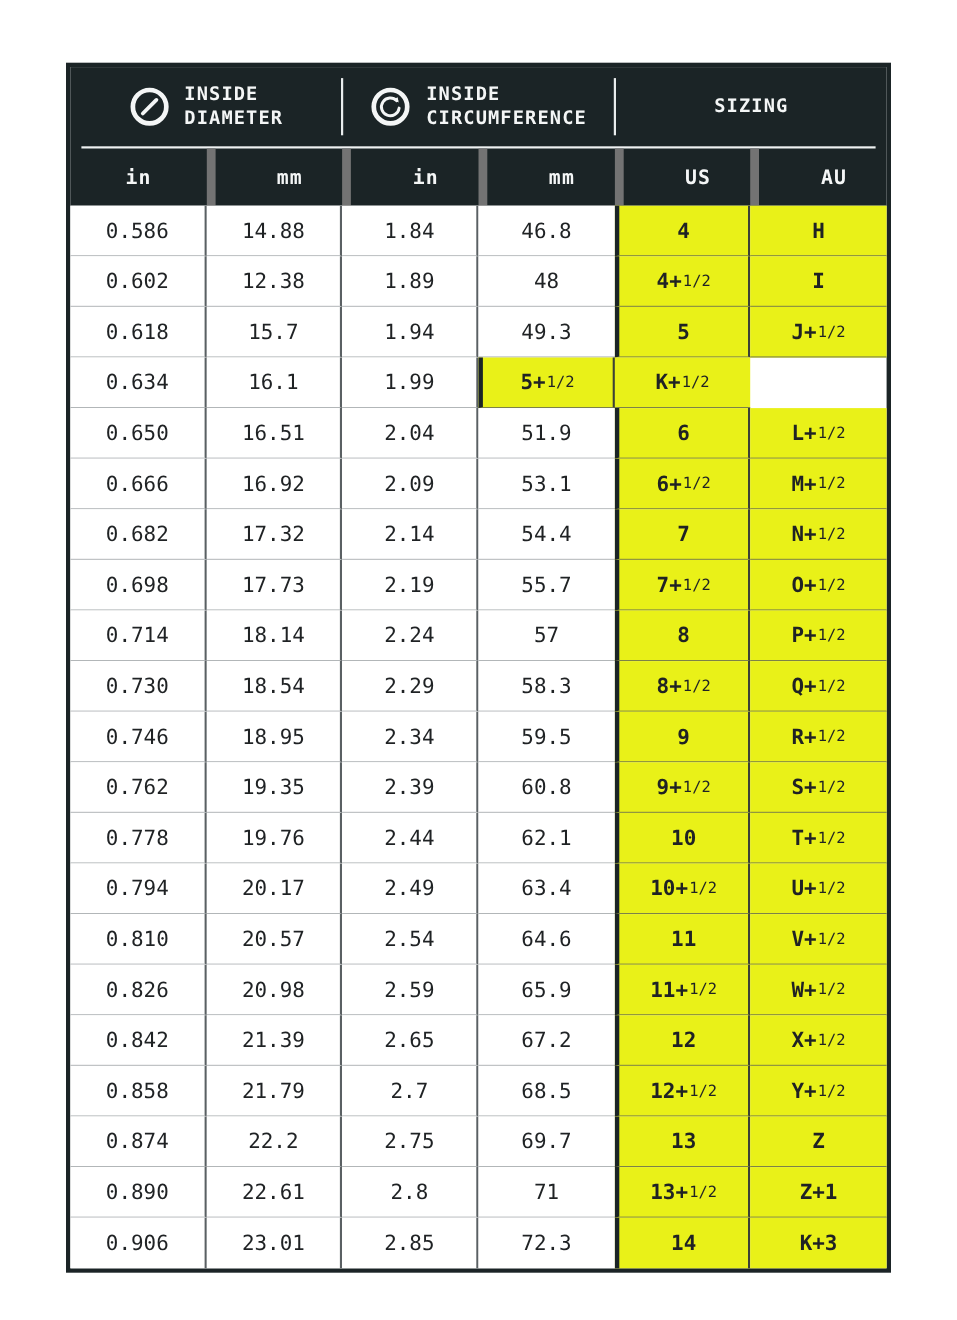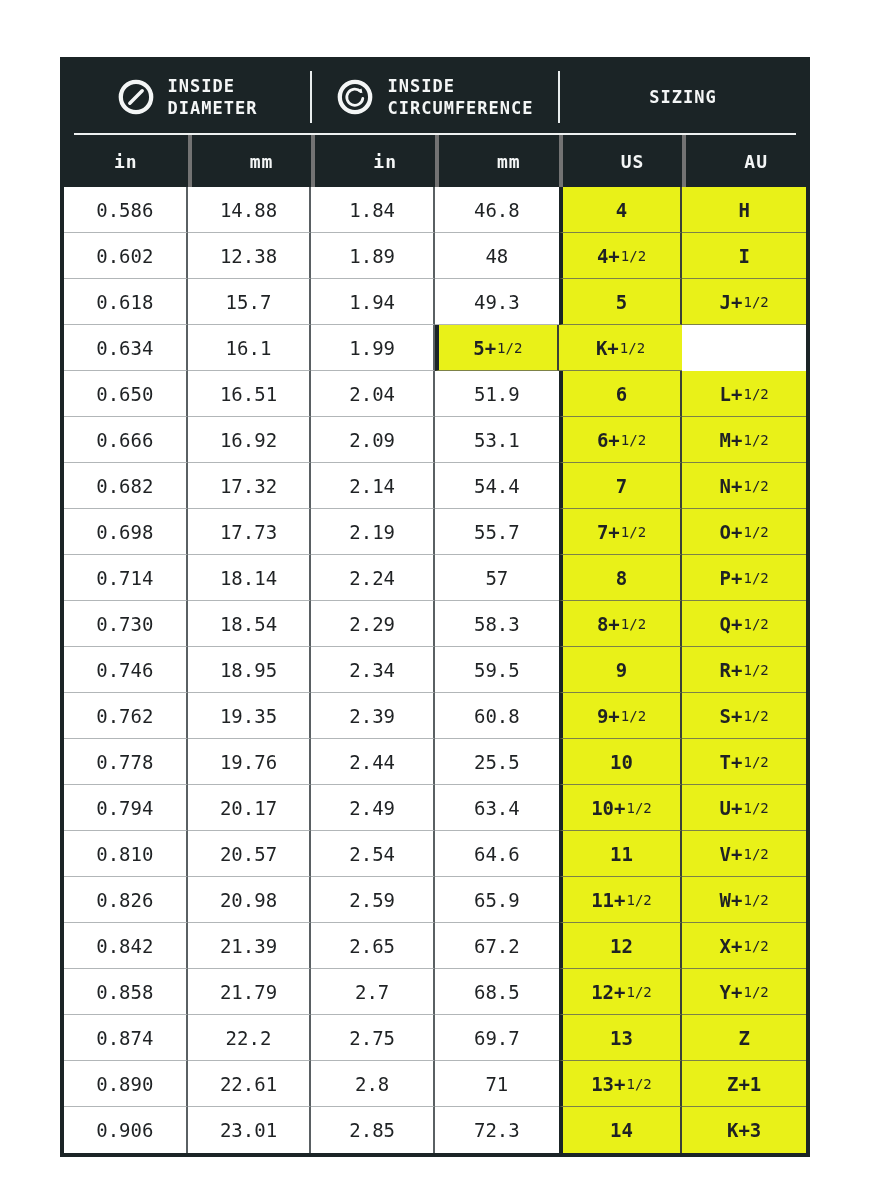--- a/index.html
+++ b/index.html
@@ -29,21 +29,21 @@
   .hsec{flex:1;display:flex;align-items:center;justify-content:center;gap:13px;height:100%;}
   .vdiv{width:2px;height:52px;background:#e9eded;align-self:center;flex:0 0 auto;}
   .hicon{display:flex;align-items:center;}
   .hicon svg{display:block;}
   .htitle{display:flex;flex-direction:column;color:var(--header-text);
     font-size:17px;font-weight:bold;letter-spacing:1px;line-height:1.3;}
   .hline{height:2px;background:#eef1f1;margin:0 10px;}
   .subhead{display:grid;grid-template-columns:repeat(6,1fr);height:52px;}
   .shcell{display:flex;align-items:center;justify-content:center;
     color:var(--header-text);font-size:18px;font-weight:bold;letter-spacing:1px;}
-  .shcell + .shcell{border-left:4px solid #737373;padding-left:20px;}
+  .shcell + .shcell{border-left:8px solid #737373;padding-left:20px;}
   
   .row{display:grid;grid-template-columns:repeat(6,1fr);height:46px;}
   .cell{display:flex;align-items:center;justify-content:center;
     font-size:19px;color:var(--body-text);box-sizing:border-box;}
   .c0,.c1,.c2,.c3{background:#ffffff;border-bottom:1px solid var(--h-line-light);}
   .c0,.c1,.c2{border-right:2px solid var(--v-line-light);}
   .c4,.c5{background:var(--highlight-yellow);font-weight:bold;
     border-bottom:1px solid var(--h-line-yellow);}
   .c4{border-left:4px solid var(--header-bg);border-right:2px solid var(--v-line-yellow);}
   .row:last-child .cell{border-bottom:none;}
@@ -201,21 +201,21 @@
         <div class="cell c1">19.35</div>
         <div class="cell c2">2.39</div>
         <div class="cell c3">60.8</div>
         <div class="cell c4">9+<span class="frac">1/2</span></div>
         <div class="cell c5">S+<span class="frac">1/2</span></div>
       </div>
       <div class="row">
         <div class="cell c0">0.778</div>
         <div class="cell c1">19.76</div>
         <div class="cell c2">2.44</div>
-        <div class="cell c3">25.5</div>
+        <div class="cell c3">62.1</div>
         <div class="cell c4">10</div>
         <div class="cell c5">T+<span class="frac">1/2</span></div>
       </div>
       <div class="row">
         <div class="cell c0">0.794</div>
         <div class="cell c1">20.17</div>
         <div class="cell c2">2.49</div>
         <div class="cell c3">63.4</div>
         <div class="cell c4">10+<span class="frac">1/2</span></div>
         <div class="cell c5">U+<span class="frac">1/2</span></div>

